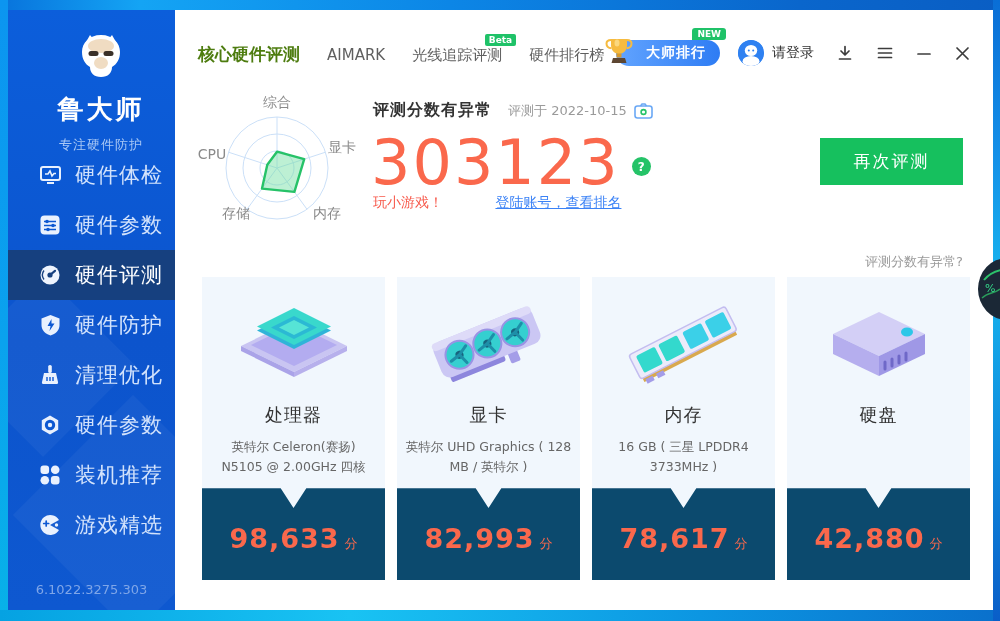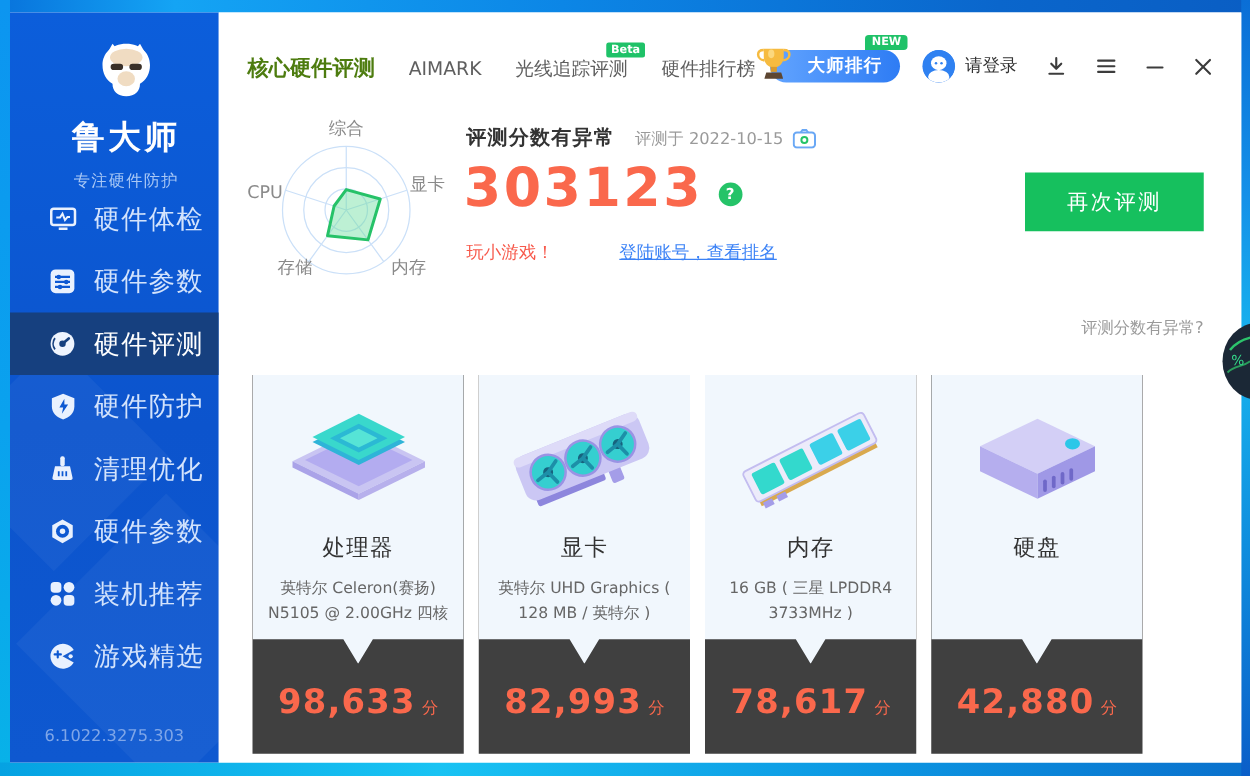--- a/index.html
+++ b/index.html
@@ -58,33 +58,33 @@
   .radar { position:absolute; left:15px; top:80px; width:174px; height:150px; }
   .radar svg { position:absolute; inset:0; }
   .radar-label { position:absolute; color:#8a8a8a; font-size:14px; transform:translate(-50%,-50%); white-space:nowrap; }
 
   
   .sum-title-row { position:absolute; left:198px; top:90px; display:flex; align-items:center; }
   .sum-title { font-size:16px; font-weight:bold; color:#333; letter-spacing:1px; }
   .sum-date { font-size:13px; color:#9a9a9a; margin-left:16px; }
   .camera { margin-left:7px; cursor:pointer; display:inline-flex; }
   .big-score-row { position:absolute; left:196px; top:116px; display:flex; align-items:center; }
-  .big-score { font-size:43px; color:#fa684c; font-weight:700; letter-spacing:2px; }
+  .big-score { font-size:62px; color:#fa684c; font-weight:400; letter-spacing:2px; }
   .help-dot { width:19px; height:19px; border-radius:50%; background:#25c368; color:#fff; font-size:12px; font-weight:bold;
               display:flex; align-items:center; justify-content:center; margin-left:12px; margin-top:8px; cursor:pointer; }
   .desc { position:absolute; left:198px; top:181px; width:460px; font-size:14px; line-height:23px; color:#f7594b; }
   .desc .lnk { color:#3b82f6; text-decoration:underline; cursor:pointer;margin-left:48px; }
   .retest-btn { position:absolute; left:645px; top:128px; width:143px; height:47px; background:#16c05e; color:#fff;
                 font-size:17px; letter-spacing:2px; display:flex; align-items:center; justify-content:center;
                 cursor:pointer; border:none; font-family:inherit; }
   .anomaly { position:absolute; right:30px; top:243px; font-size:13px; color:#9a9a9a; cursor:pointer; }
 
   
   .cards { position:absolute; left:27px; top:267px; display:flex; gap:12px; }
-  .card { position:relative; width:169px; height:303px; background:#404040;margin-top:23px; }
+  .card { position:relative; width:183px; height:303px; background:#0c4a6e; }
   .card-top { position:absolute; left:0; top:0; width:100%; height:231px; background:#f1f7fd;
               clip-path:polygon(0 0,100% 0,100% 91.5%,57% 91.5%,50% 100%,43% 91.5%,0 91.5%);
               display:flex; flex-direction:column; align-items:center; }
   .card-illu { height:102px; margin-top:16px; display:flex; align-items:center; justify-content:center; }
   .card-title { font-size:18px; color:#333; margin-top:8px; letter-spacing:1px; }
   .card-sub { font-size:12.5px; color:#666; line-height:20px; text-align:center; margin-top:10px; padding:0 8px; }
   .card-score-row { position:absolute; left:0; bottom:26px; width:100%; display:flex; align-items:baseline; justify-content:center; }
   .card-score { font-size:27px; font-weight:bold; color:#fa684c; letter-spacing:1px; }
   .card-unit { font-size:13px; color:#fa684c; margin-left:5px; }
 

